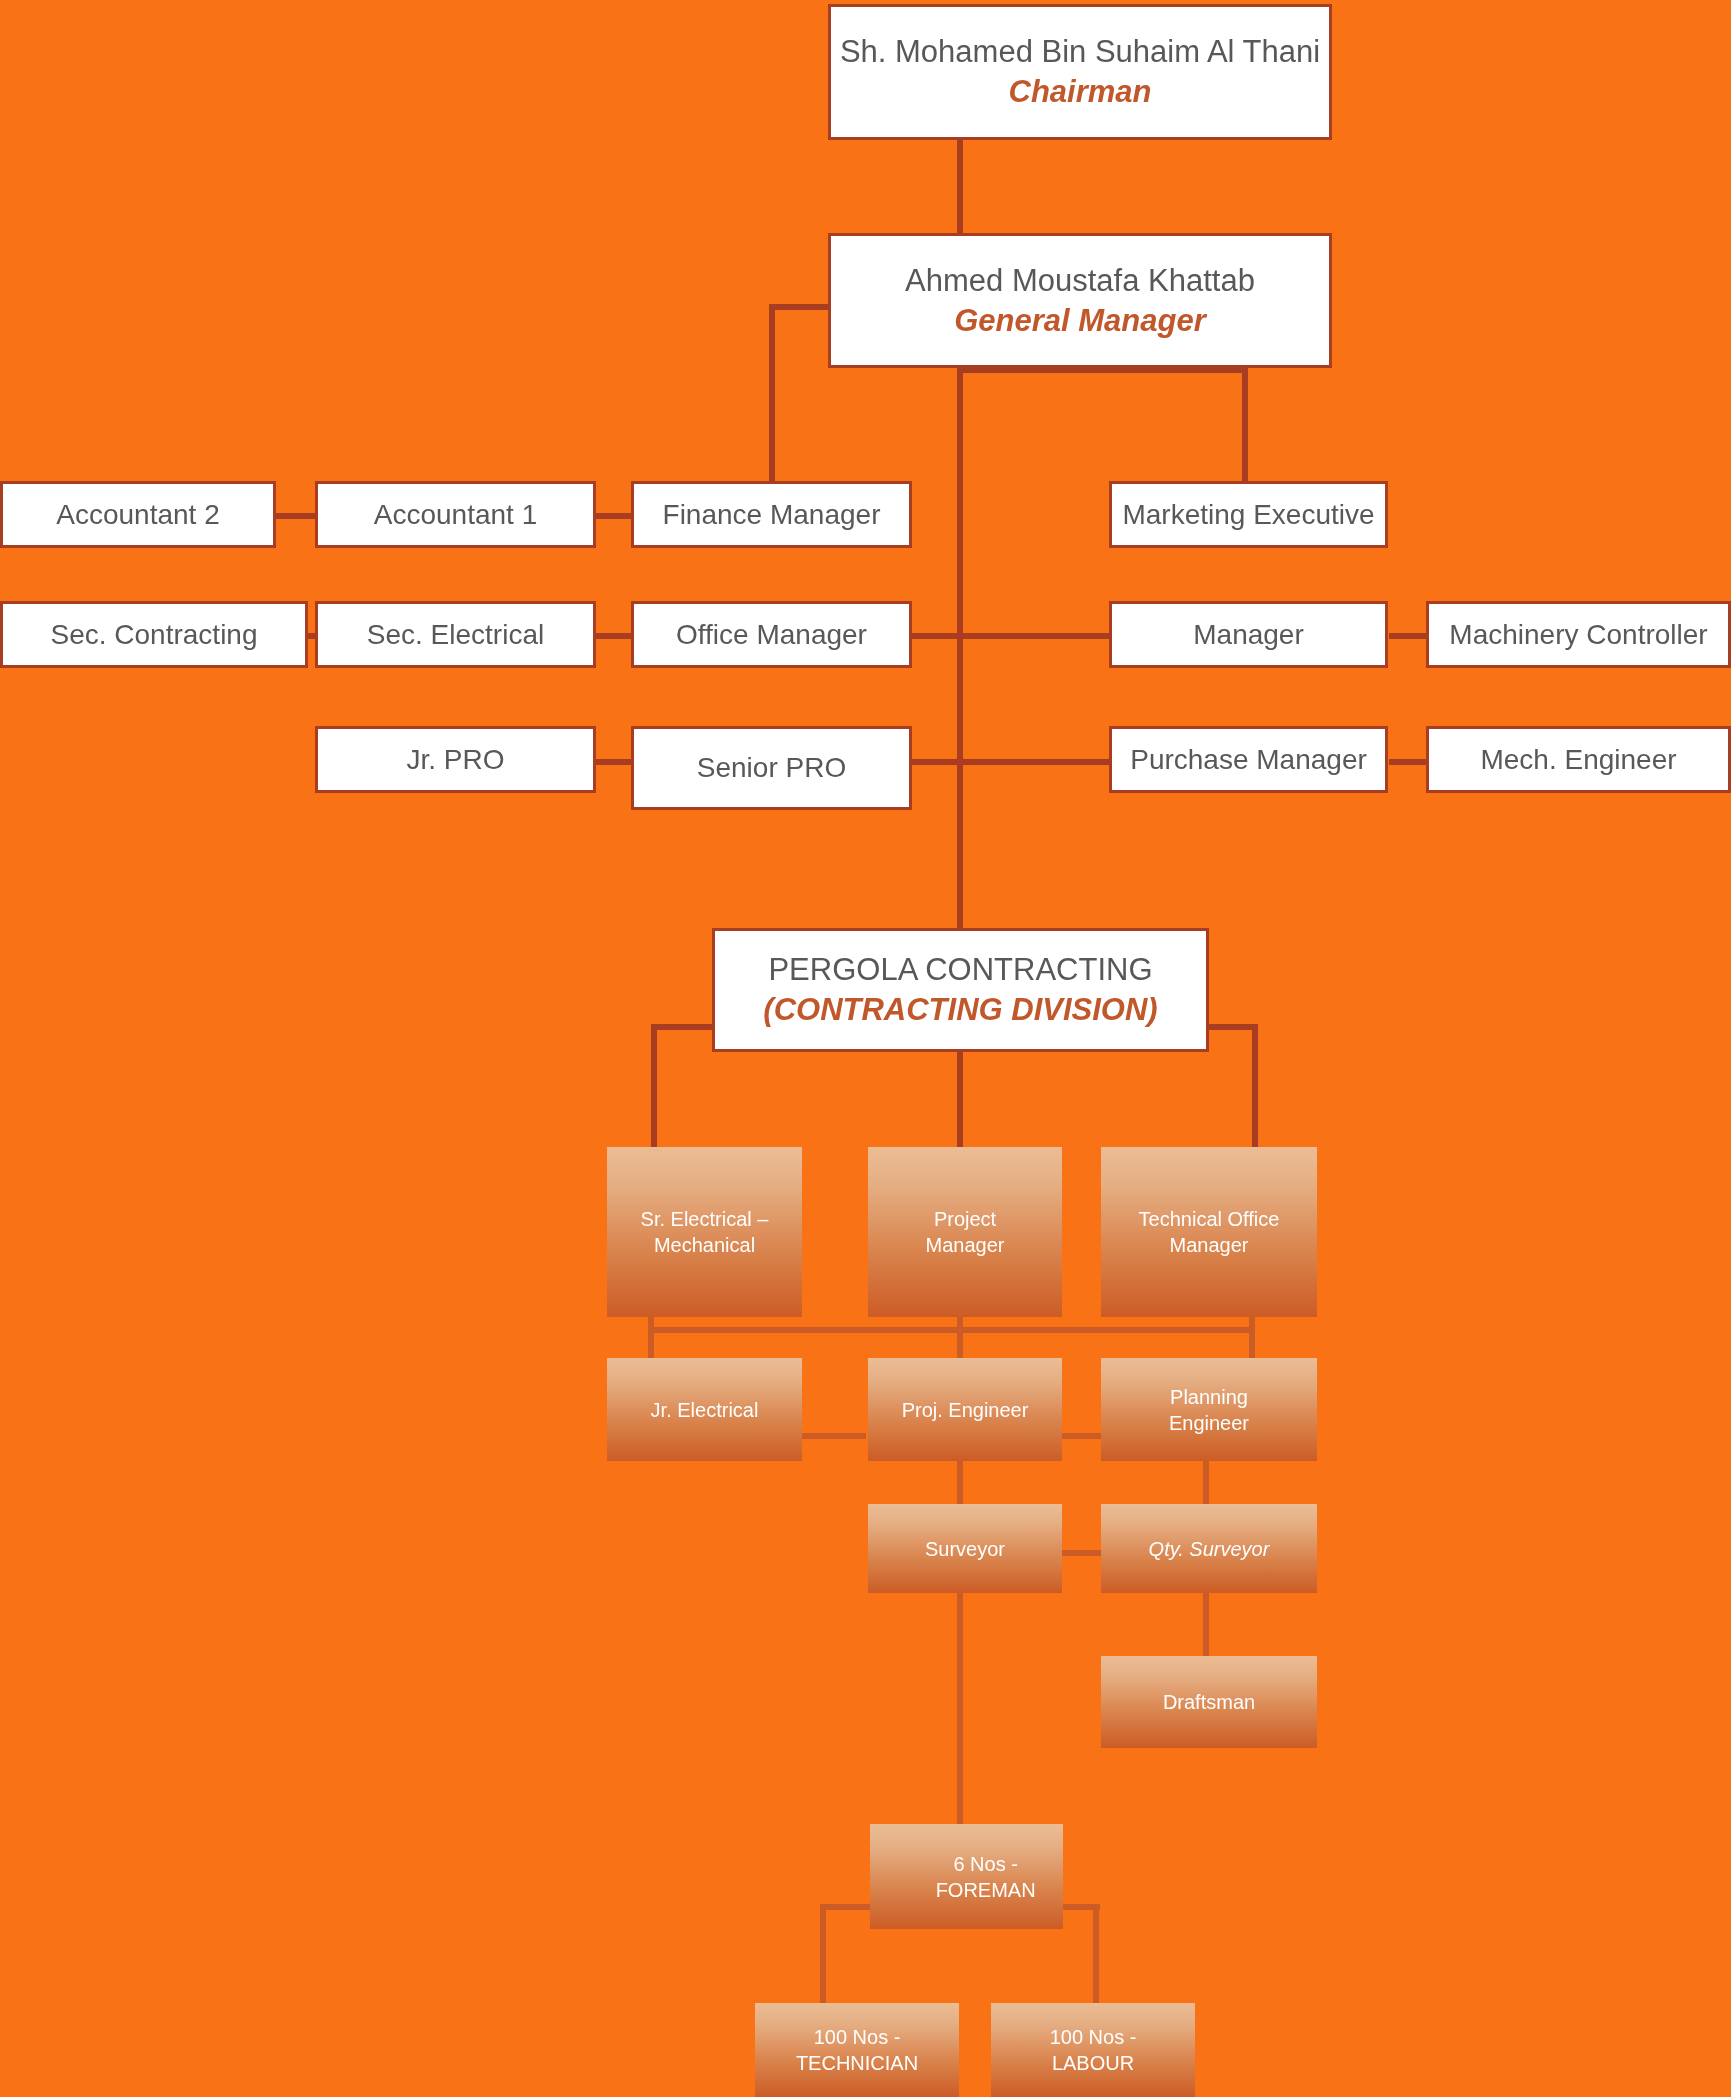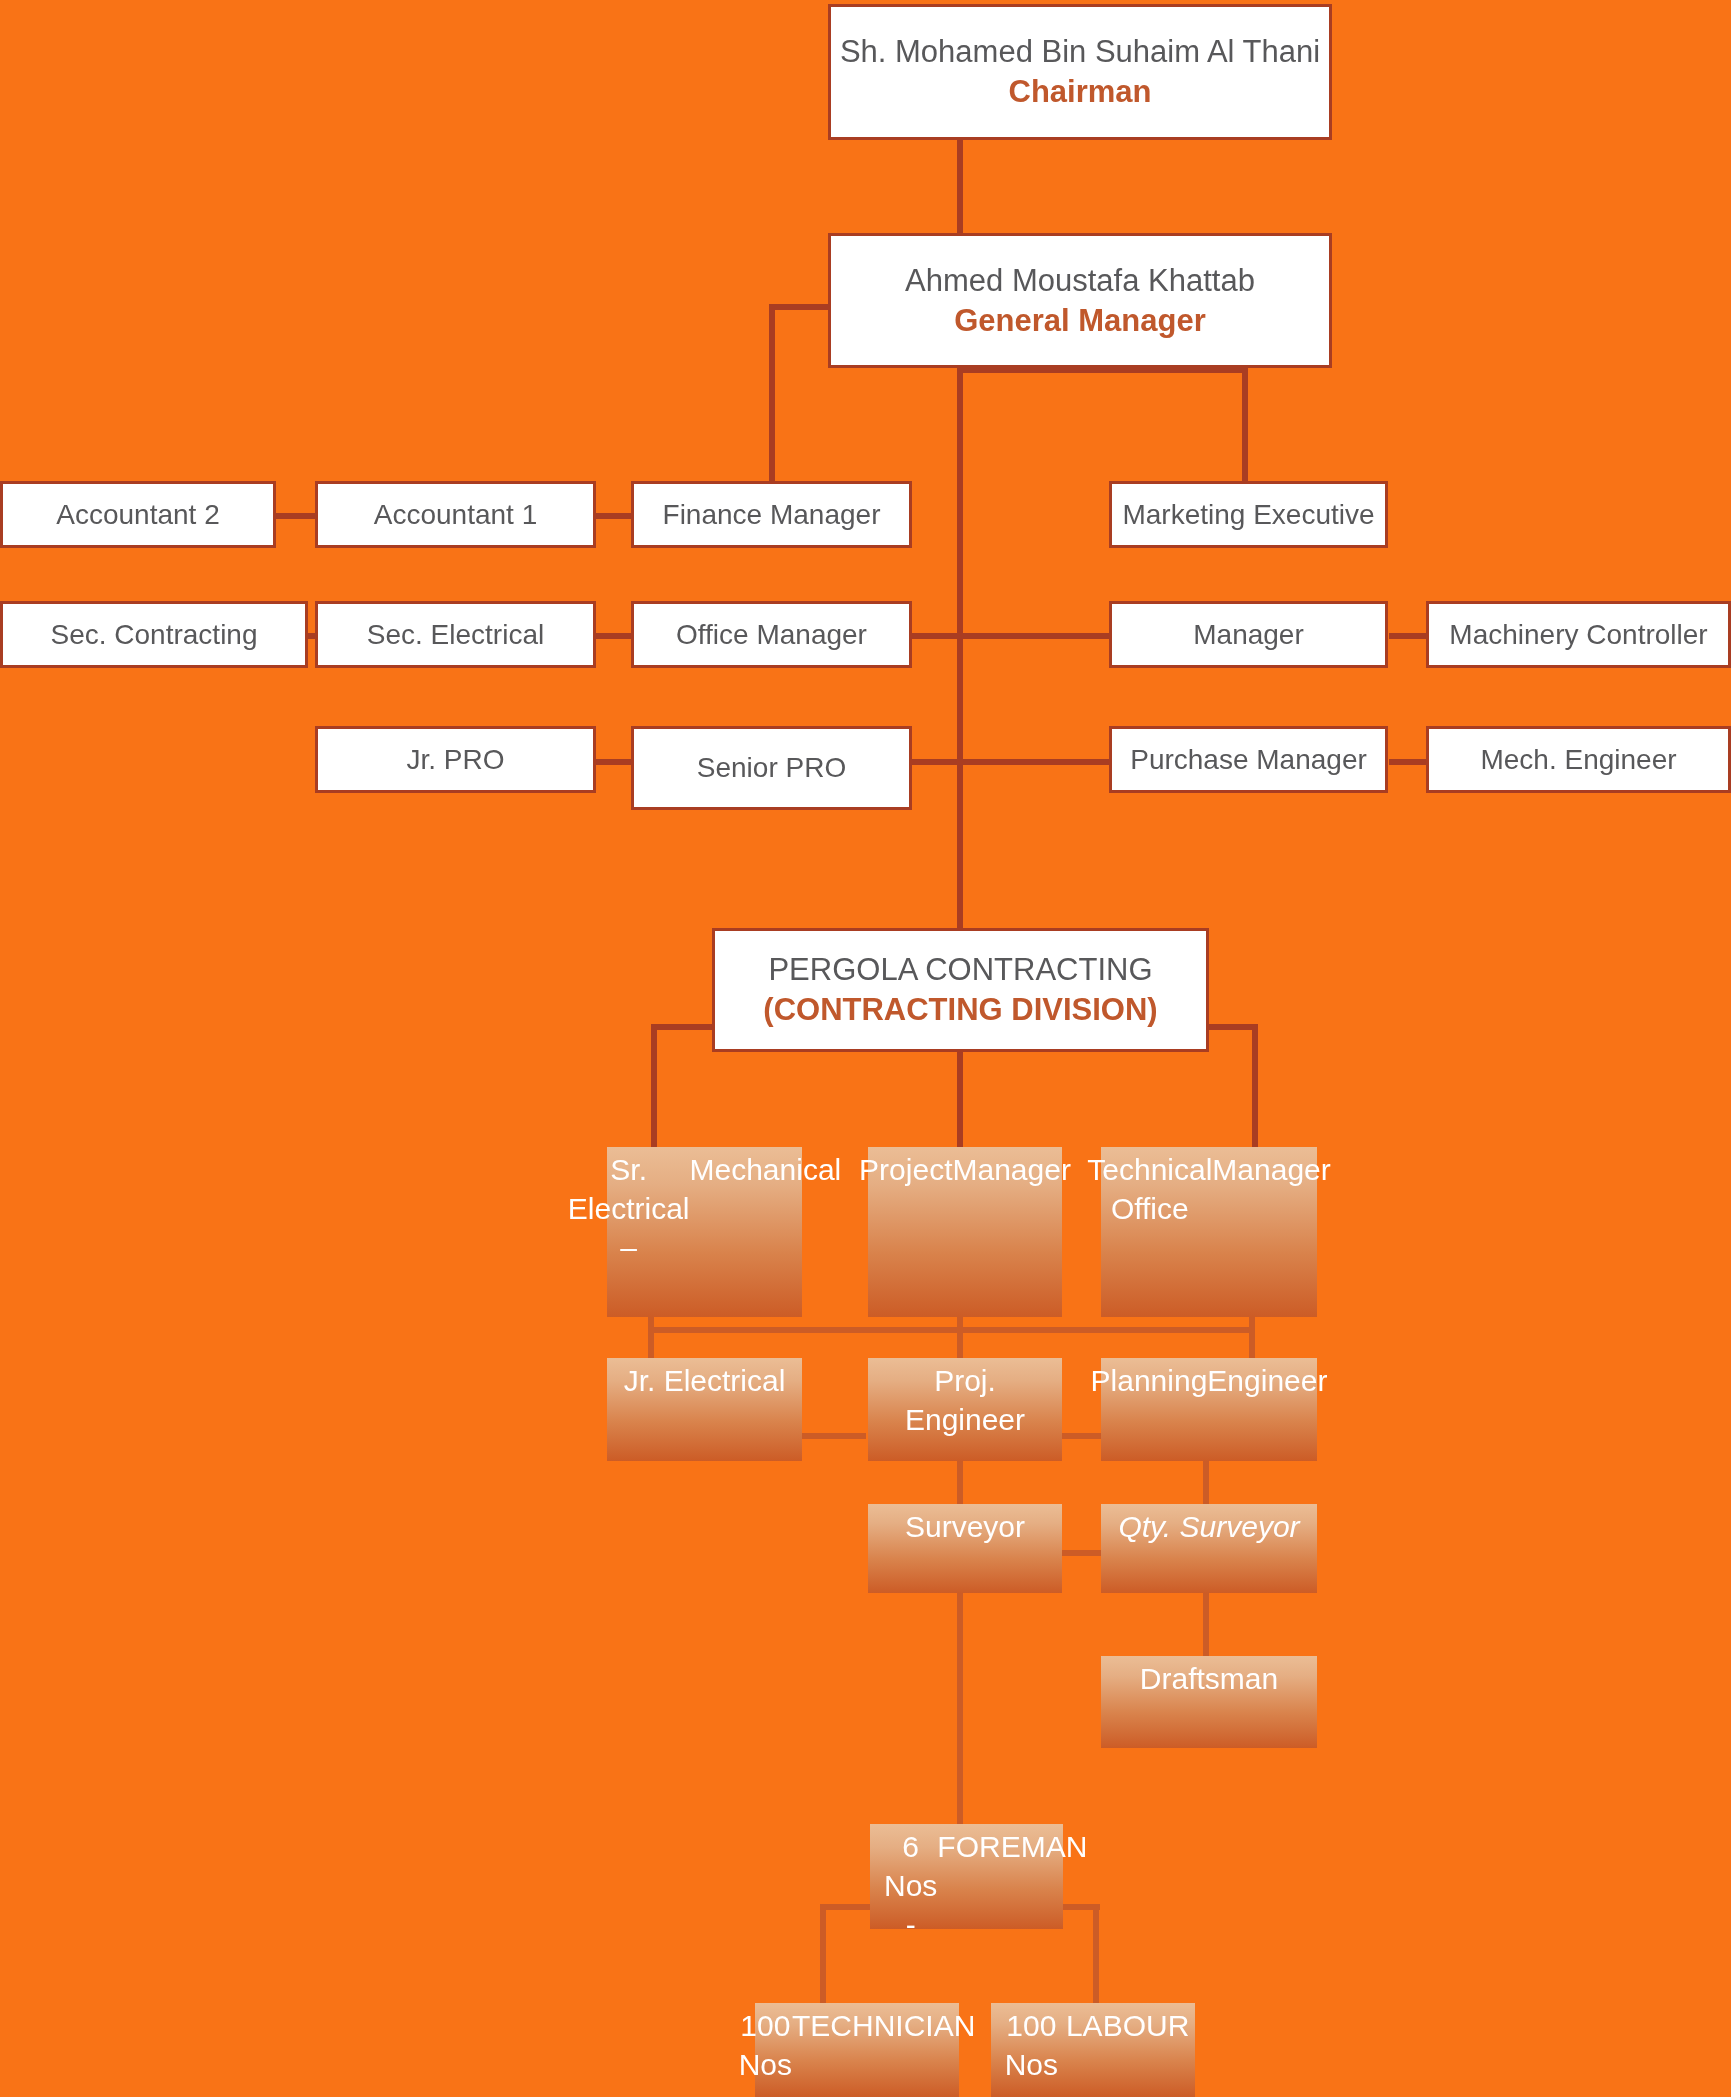--- a/index.html
+++ b/index.html
@@ -39,39 +39,41 @@
     justify-content: center;
     text-align: center;
     color: #58585A;
     font-size: 28px;
     line-height: 1.28;
     padding: 2.8px 7px;
   }
   .obox .role {
     font-weight: bold;
     color: #C0582C;
+    font-style: italic;
   }
   .obox.big {
     font-size: 31px;
   }
   .obox.big .role {
     font-size: 31px;
   }
 
   
   .gbox {
     position: absolute;
     box-sizing: border-box;
     background: linear-gradient(to bottom, #EBBD95 0%, #E5AE83 22%, #D9834C 62%, #CC5C26 100%);
     display: flex;
-    flex-direction: row;
+    flex-direction: column;
+    align-items: center;
     justify-content: center;
     text-align: center;
     color: #ffffff;
-    font-size: 30px;
+    font-size: 20px;
     line-height: 1.3;
     padding: 2.8px 5.7px;
   }
   .gbox .ln { display: block; }
 </style>
 </head>
 <body>
 
 <div id="chart-root">
 

